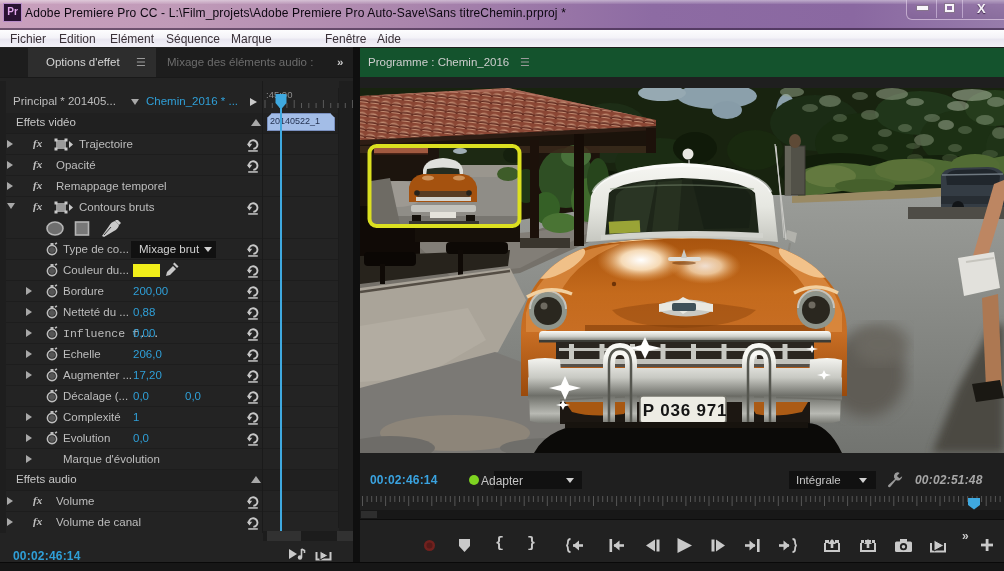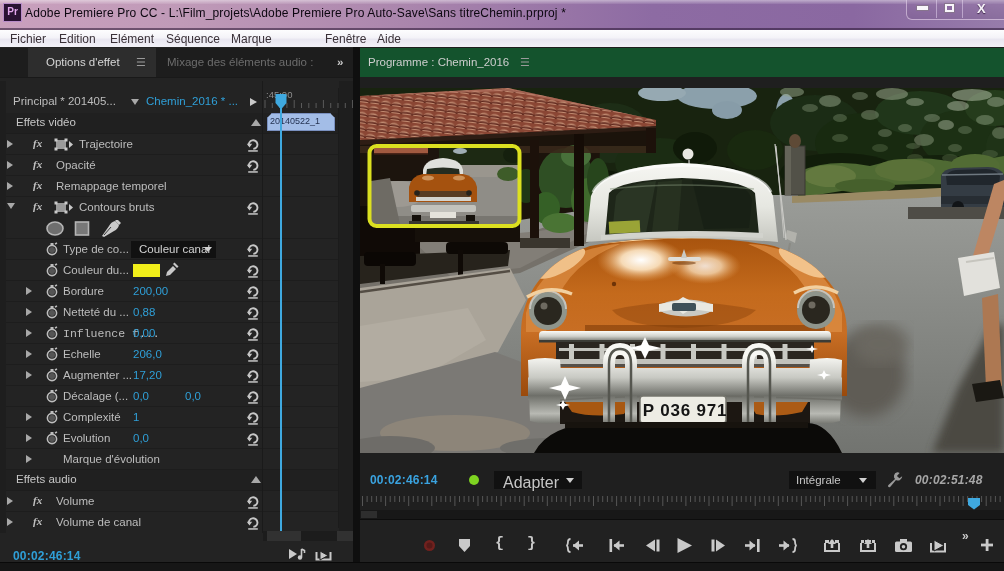--- a/index.html
+++ b/index.html
@@ -152,21 +152,21 @@
 <rect x="4.5" y="1" width="3" height="2" fill="#bdbdbd"></rect>
 <line x1="9" y1="2" x2="11" y2="1" stroke="#bdbdbd" stroke-width="1.4"></line>
 </svg>
 <span class="lbl" style="left:63px;top:243px;">Type de co...</span>
 <svg class="abs" style="left:246px;top:242px" width="14" height="15" viewBox="0 0 14 15">
 <path d="M3.0 8.8 A4.3 4.3 0 1 1 7.3 11.9" fill="none" stroke="#c6c6c6" stroke-width="1.9"></path>
 <path d="M0.8 6.8 L6.2 6.8 L3.5 10.6 Z" fill="#c6c6c6"></path>
 <rect x="2.2" y="13.2" width="9.6" height="1.5" fill="#c6c6c6"></rect>
 </svg>
 <div class="ddown" style="left:131px;top:241px;width:85px;height:17px;"></div>
-<span class="lbl" style="left:139px;top:243px;color:#d2d2d2;">Couleur canal</span>
+<span class="lbl" style="left:139px;top:243px;color:#d2d2d2;">Mixage brut</span>
 <div class="dtri" style="left:204px;top:247px;"></div>
 <div class="sep" style="top:259px;"></div>
 <svg class="abs" style="left:46px;top:263px" width="12" height="14" viewBox="0 0 12 14">
 <circle cx="6" cy="8" r="4.6" fill="none" stroke="#bdbdbd" stroke-width="1.6"></circle>
 <circle cx="6" cy="8" r="3" fill="#555"></circle>
 <rect x="4.5" y="1" width="3" height="2" fill="#bdbdbd"></rect>
 <line x1="9" y1="2" x2="11" y2="1" stroke="#bdbdbd" stroke-width="1.4"></line>
 </svg>
 <span class="lbl" style="left:63px;top:264px;">Couleur du...</span>
 <svg class="abs" style="left:246px;top:263px" width="14" height="15" viewBox="0 0 14 15">
@@ -663,21 +663,21 @@
 </g>
 <rect x="9.5" y="58" width="150" height="80" rx="7" fill="none" stroke="#dce020" stroke-width="4"></rect>
 </g>
 </svg>
 
 <span class="abs tc" style="left:370px;top:473px;color:#3aa3e0;">00:02:46:14</span>
 <svg class="abs" style="left:468px;top:474px" width="12" height="12">
       <circle cx="6" cy="6" r="5" fill="#7ed321"></circle>
     </svg>
 <div class="ddown" style="left:494px;top:471px;width:88px;height:18px;"></div>
-<span class="abs" style="left:503px;top:474px;font-size:16px;color:#c6c6c6;">Adapter</span>
+<span class="abs" style="left:481px;top:474px;font-size:12px;color:#c6c6c6;">Adapter</span>
 <div class="dtri" style="left:566px;top:478px;"></div>
 <div class="ddown" style="left:789px;top:471px;width:87px;height:18px;"></div>
 <span class="abs" style="left:796px;top:474px;font-size:11.5px;color:#c6c6c6;">Intégrale</span>
 <div class="dtri" style="left:859px;top:478px;"></div>
 <svg class="abs" style="left:886px;top:471px" width="17" height="17" viewBox="0 0 17 17">
 <path d="M11.2 1.2 Q8.6 1.8 8 4.4 Q7.6 6.4 9 7.9 L2.2 14.2 Q1.6 15.4 2.6 16 Q3.8 16.6 4.6 15.6 L10 8.9 Q12 9.9 14 8.9 Q16.2 7.7 16.2 5.3 L13.4 7.3 L10.9 4.9 L13.6 2 Q12.4 1 11.2 1.2 Z" fill="#9a9a9a"></path>
 </svg>
 <span class="abs tc" style="left:915px;top:473px;color:#a6a6a6;font-style:italic;">00:02:51:48</span>
 <svg class="abs" style="left:360px;top:496px" width="644" height="14" viewBox="0 0 644 14">
       <rect x="2.0" y="0" width="1" height="10" fill="#565656"></rect>

